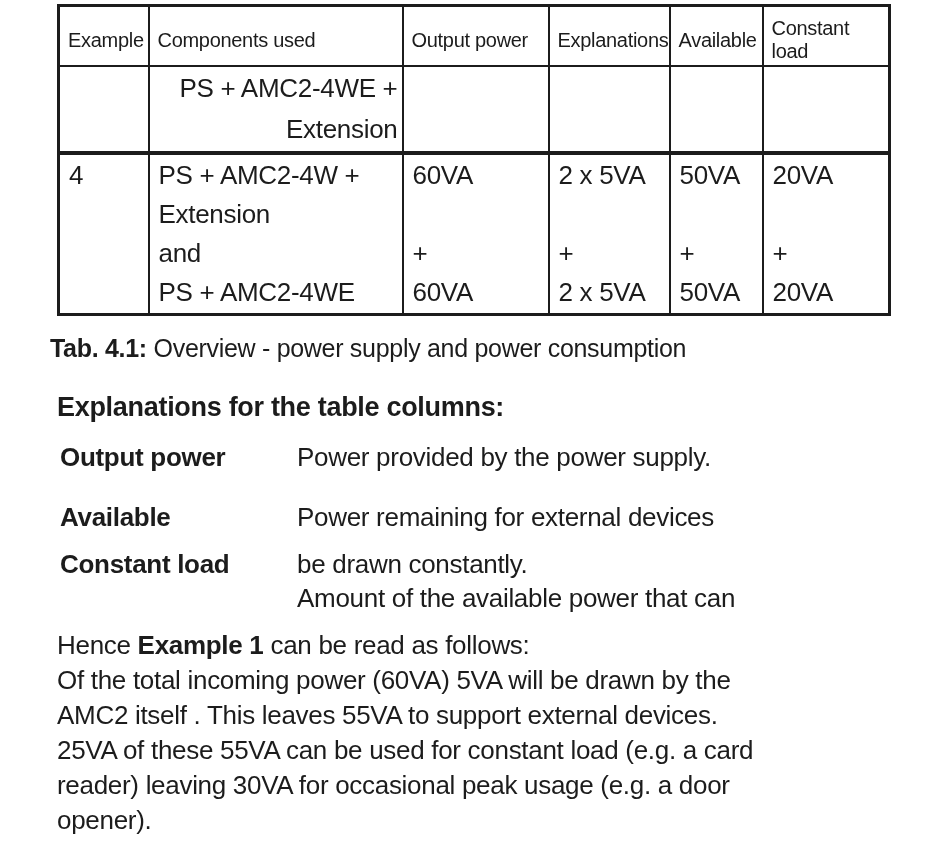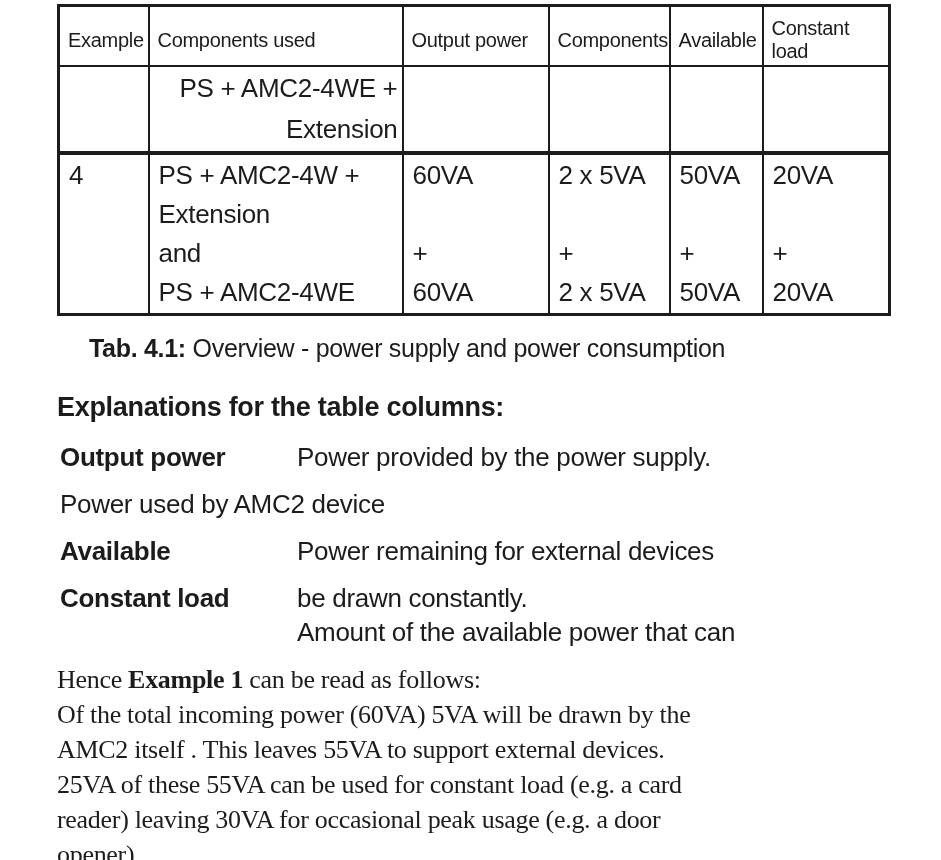--- a/index.html
+++ b/index.html
@@ -37,21 +37,21 @@
     font-size: 26px;
     padding: 1px 4px 1px 9px;
   }
   tr.row-cont td { height: 84px; text-align: right; }
   tr.row-main td { height: 154px; border-top: 4px solid #1c1c1c; }
   .ln { line-height: 39px; min-height: 39px; white-space: nowrap; overflow: hidden; }
   tr.row-cont .ln { line-height: 41px; min-height: 41px; }
 
   
   .caption {
-    margin: 18px 0 0 89px;
+    margin: 18px 0 0 50px;
     font-size: 25px;
     white-space: nowrap;
   }
   .caption .cap-label { font-weight: 700; }
 
   
   .exp-heading {
     margin: 29px 0 16px 57px;
     font-size: 27px;
     font-weight: 700;
@@ -68,21 +68,20 @@
     white-space: nowrap;
   }
   .def-desc { font-size: 26px; line-height: 34px; }
   .def-desc .dln { white-space: nowrap; }
 
   
   .para {
     margin: 2px 16px 0 57px;
     font-size: 26px;
     line-height: 35px;
-    font-family: Liberation Serif, serif;
   }
   .para .pln { white-space: nowrap; }
   .para .b { font-weight: 700; }
 </style>
 </head>
 <body>
 
 <table class="power">
   <colgroup>
     <col style="width:90px">
@@ -90,21 +89,21 @@
     <col style="width:146px">
     <col style="width:121px">
     <col style="width:93px">
     <col style="width:127px">
   </colgroup>
   <thead>
     <tr>
       <th>Example</th>
       <th>Components used</th>
       <th>Output power</th>
-      <th>Components</th>
+      <th>Explanations</th>
       <th>Available</th>
       <th>Constant load</th>
     </tr>
   </thead>
   <tbody>
     <tr class="row-cont">
       <td></td>
       <td>
         <div class="ln">PS + AMC2-4WE +</div>
         <div class="ln">Extension</div>
@@ -160,23 +159,20 @@
 <div class="exp-heading">Explanations for the table columns:</div>
 
 <div class="deflist">
   <div class="def-row">
     <div class="def-term">Output power</div>
     <div class="def-desc">
       <div class="dln">Power provided by the power supply.</div>
     </div>
   </div>
   <div class="def-row">
-    <div class="def-desc">
-      <div class="dln">Power used by AMC2 device</div>
-    </div>
   </div>
   <div class="def-row">
     <div class="def-term">Available</div>
     <div class="def-desc">
       <div class="dln">Power remaining for external devices</div>
     </div>
   </div>
   <div class="def-row">
     <div class="def-term">Constant load</div>
     <div class="def-desc">

